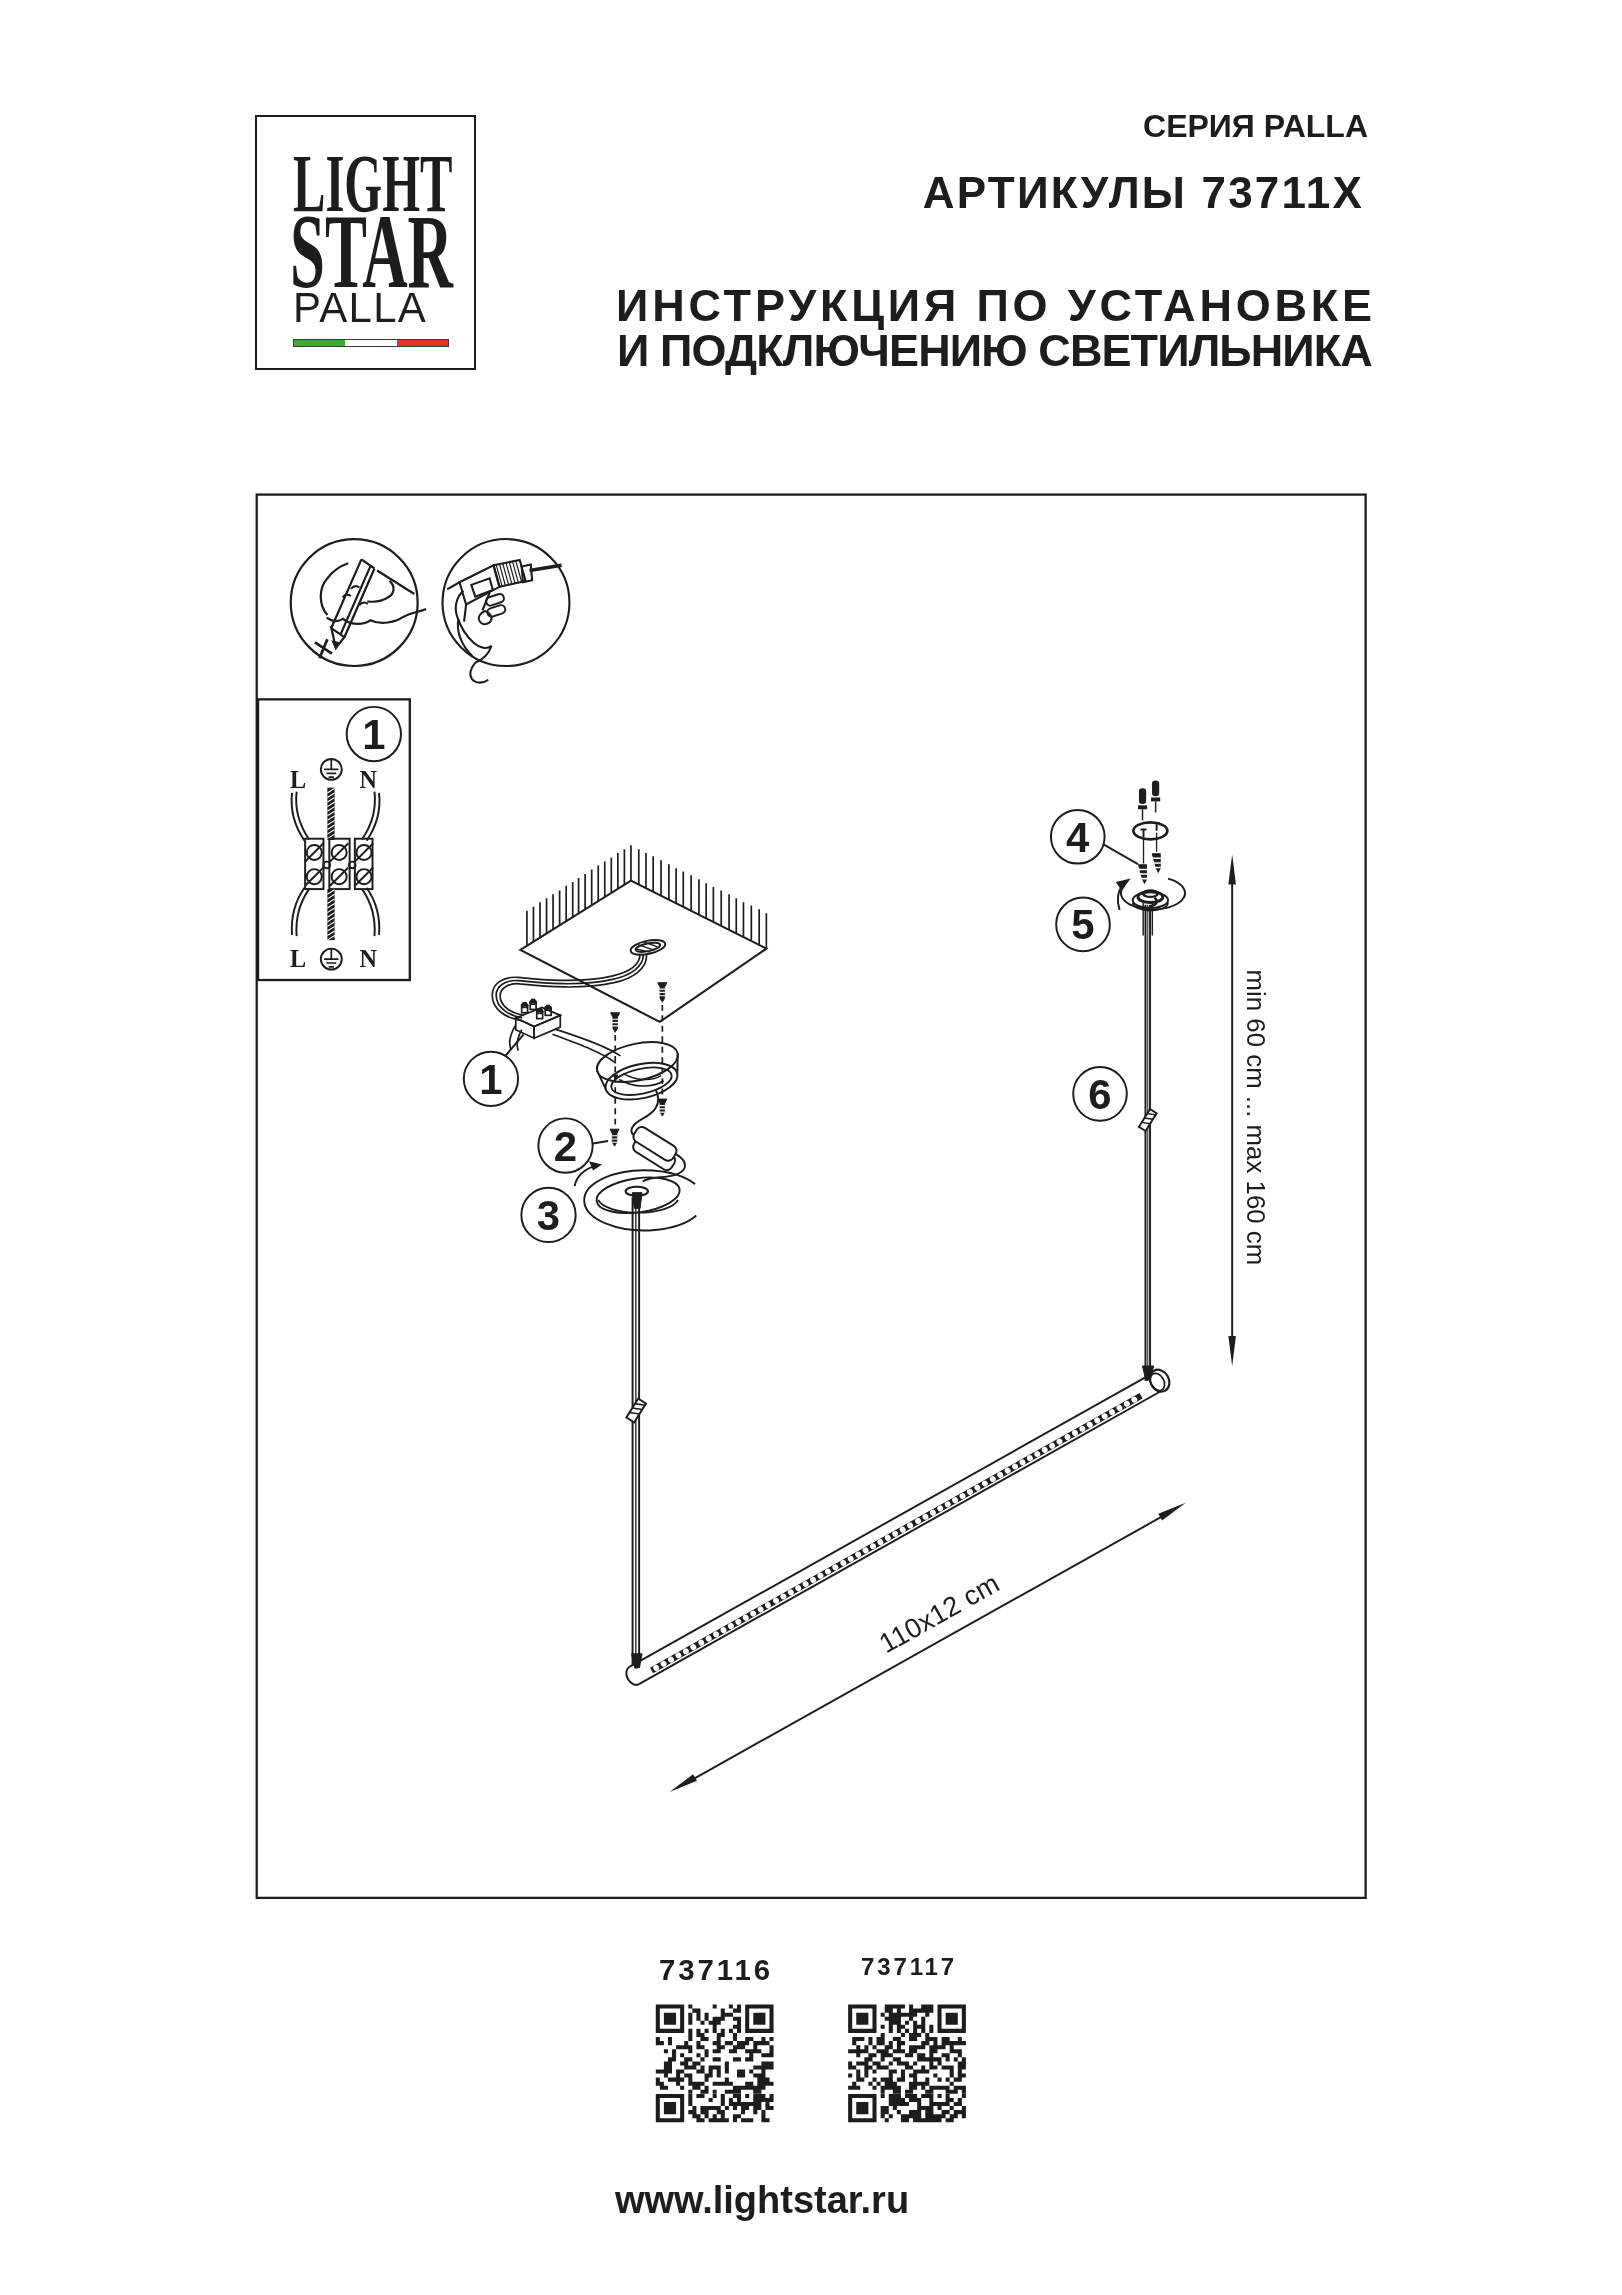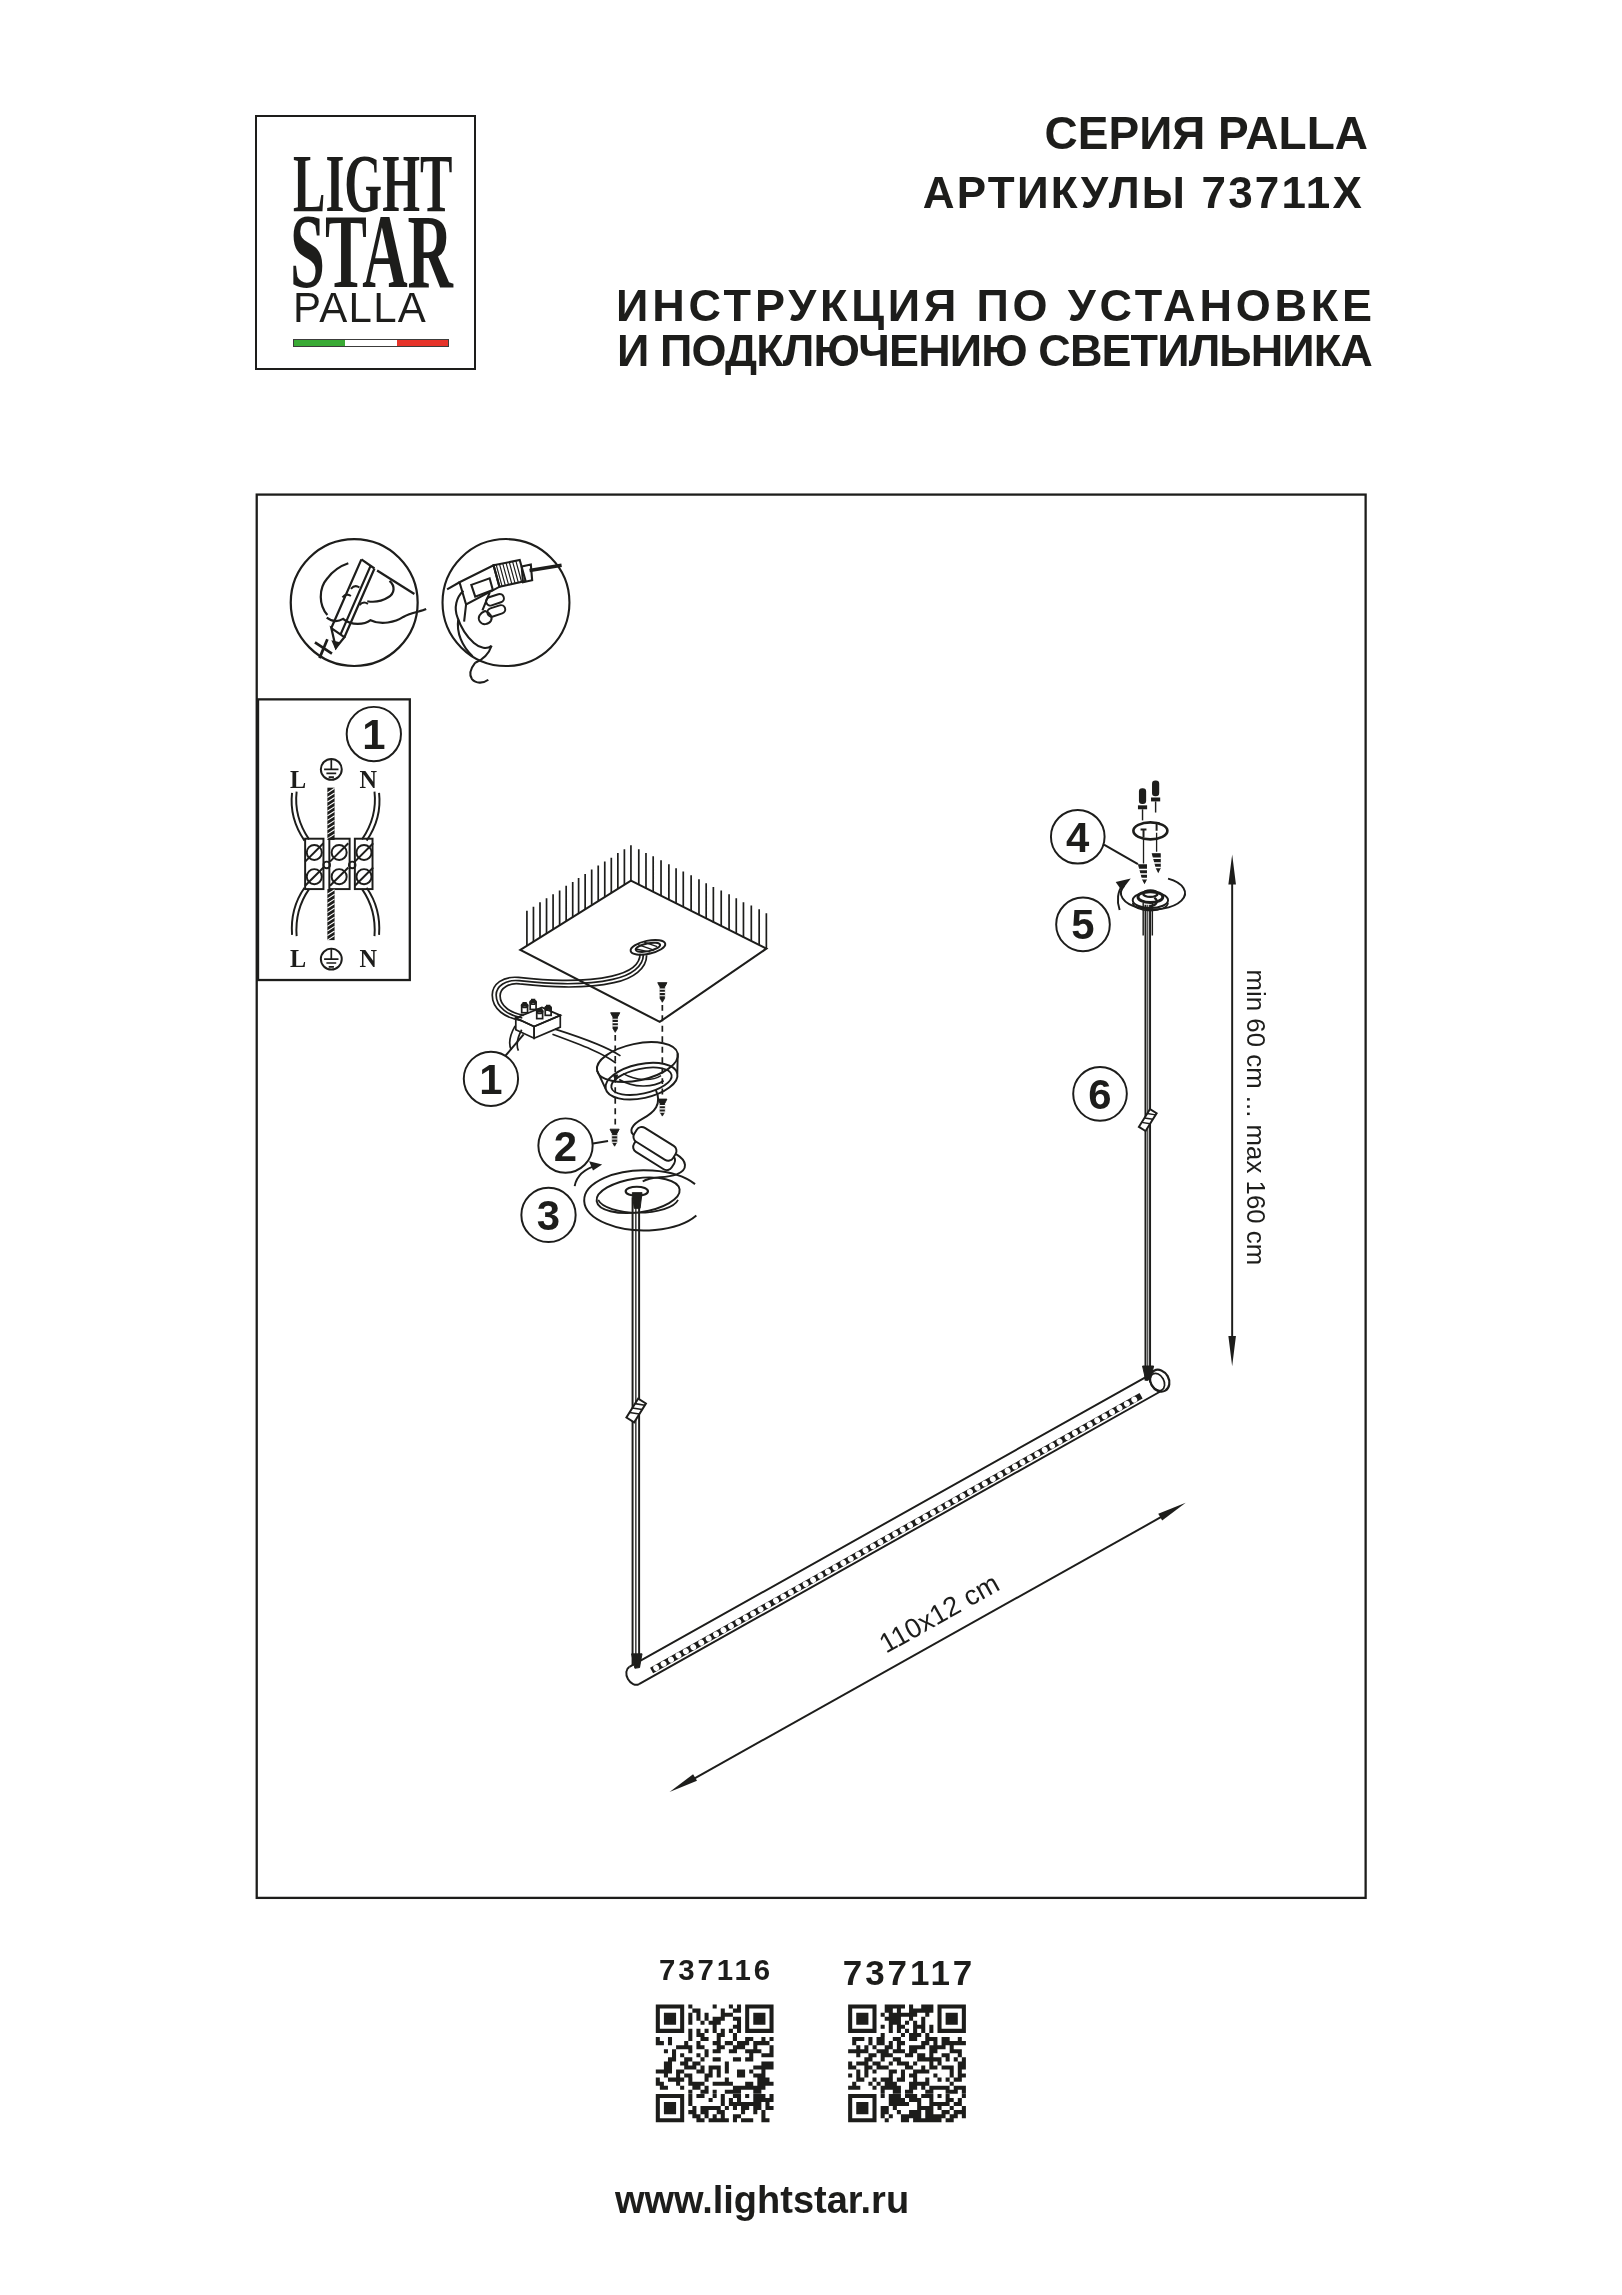--- a/index.html
+++ b/index.html
@@ -17,31 +17,31 @@
 <div class="abs" style="left:290px;top:199px;font-family:'Liberation Serif',serif;font-weight:bold;font-size:105px;transform:scaleX(0.5985);transform-origin:0 0;">STAR</div>
 
 <div class="abs" style="left:293px;top:287px;font-size:42px;letter-spacing:1.3px;">PALLA</div>
 
 <div class="abs" style="left:293px;top:339px;width:156px;height:7.9px;border:1.3px solid #3c3c3b;box-sizing:border-box;">
   <div style="position:absolute;left:0;top:0;width:33.3%;height:100%;background:#3aaa35;"></div>
   <div style="position:absolute;left:33.3%;top:0;width:33.4%;height:100%;background:#ffffff;"></div>
   <div style="position:absolute;left:66.7%;top:0;width:33.3%;height:100%;background:#e6332a;"></div>
 </div>
 
-<div class="abs" style="right:255px;top:110px;font-weight:bold;font-size:46px;">СЕРИЯ PALLA</div>
+<div class="abs" style="right:255px;top:110px;font-weight:bold;font-size:32px;">СЕРИЯ PALLA</div>
 
 <div class="abs" style="right:259px;top:171px;font-weight:bold;font-size:44px;letter-spacing:2.2px;">АРТИКУЛЫ 73711X</div>
 
 <div class="abs" style="left:616px;top:283px;font-weight:bold;font-size:45px;letter-spacing:3.8px;">ИНСТРУКЦИЯ ПО УСТАНОВКЕ</div>
 
 <div class="abs" style="left:617px;top:328px;font-weight:bold;font-size:45px;letter-spacing:-0.9px;text-align:right;">И ПОДКЛЮЧЕНИЮ СВЕТИЛЬНИКА</div>
 
 <div class="abs" style="left:716px;top:1955px;transform:translateX(-50%);font-weight:bold;font-size:29.4px;letter-spacing:2.9px;text-align:right;">737116</div>
 
-<div class="abs" style="left:909px;top:1955px;transform:translateX(-50%);font-weight:bold;font-size:35px;letter-spacing:2.9px;">737117</div>
+<div class="abs" style="left:909px;top:1955px;transform:translateX(-50%);font-weight:bold;font-size:24px;letter-spacing:2.9px;">737117</div>
 
 <div class="abs" style="left:762px;top:2181px;transform:translateX(-50%);font-weight:bold;font-size:38px;">www.lightstar.ru</div>
 
 <svg class="abs" style="left:0;top:0;" width="1623" height="2295" viewBox="0 0 2480 3508" fill="none" stroke="#1d1d1b" stroke-width="3">
 
 <rect x="392" y="756" width="1695" height="2145" stroke-width="3.5"></rect>
 
 <g id="pencilicon" stroke-width="3.4">
   <circle cx="541" cy="921" r="97"></circle>
 

